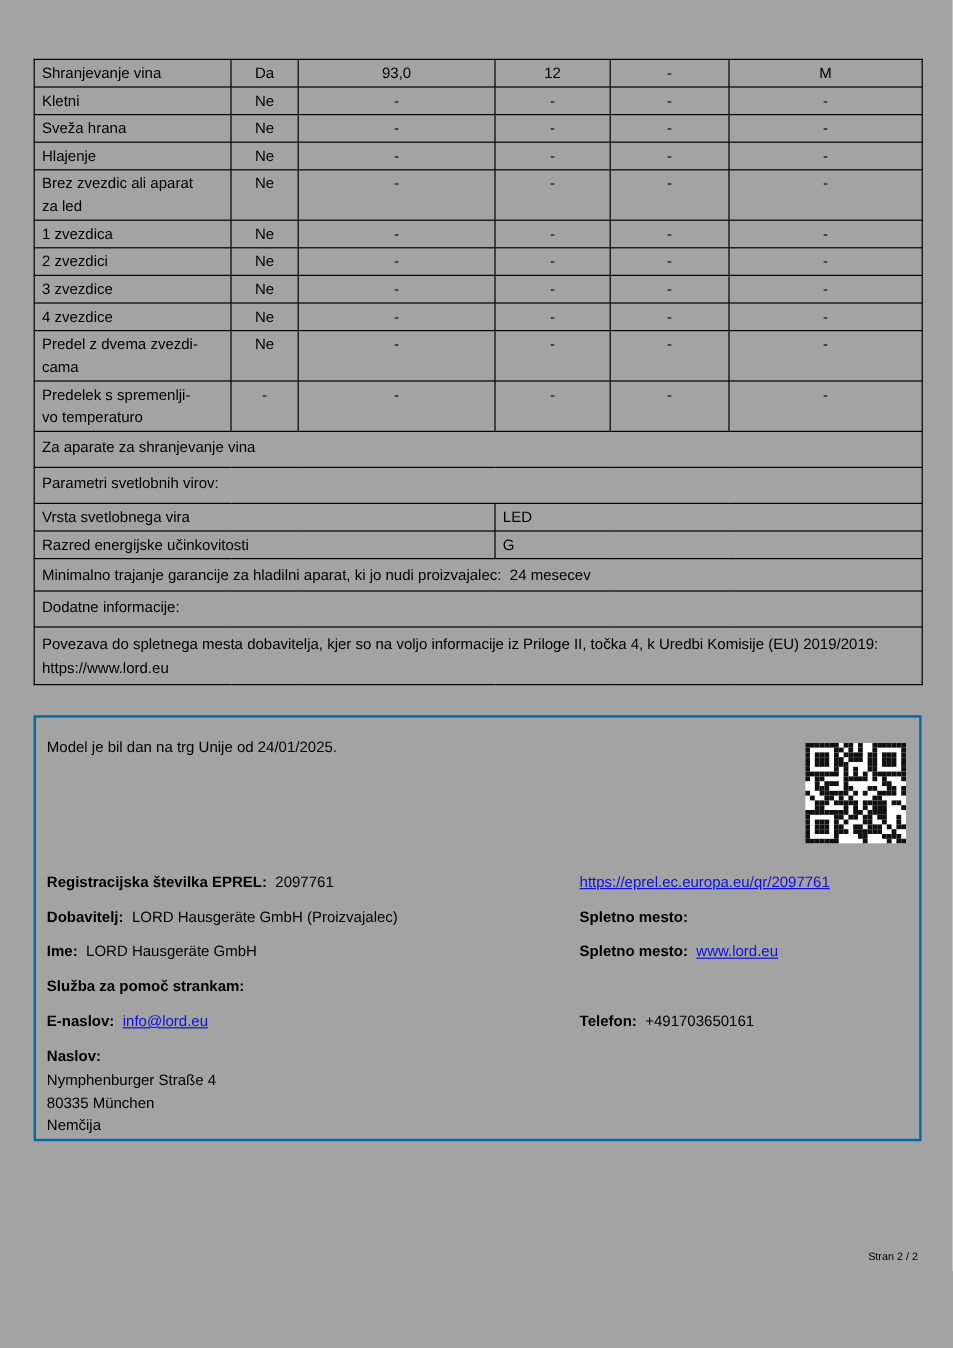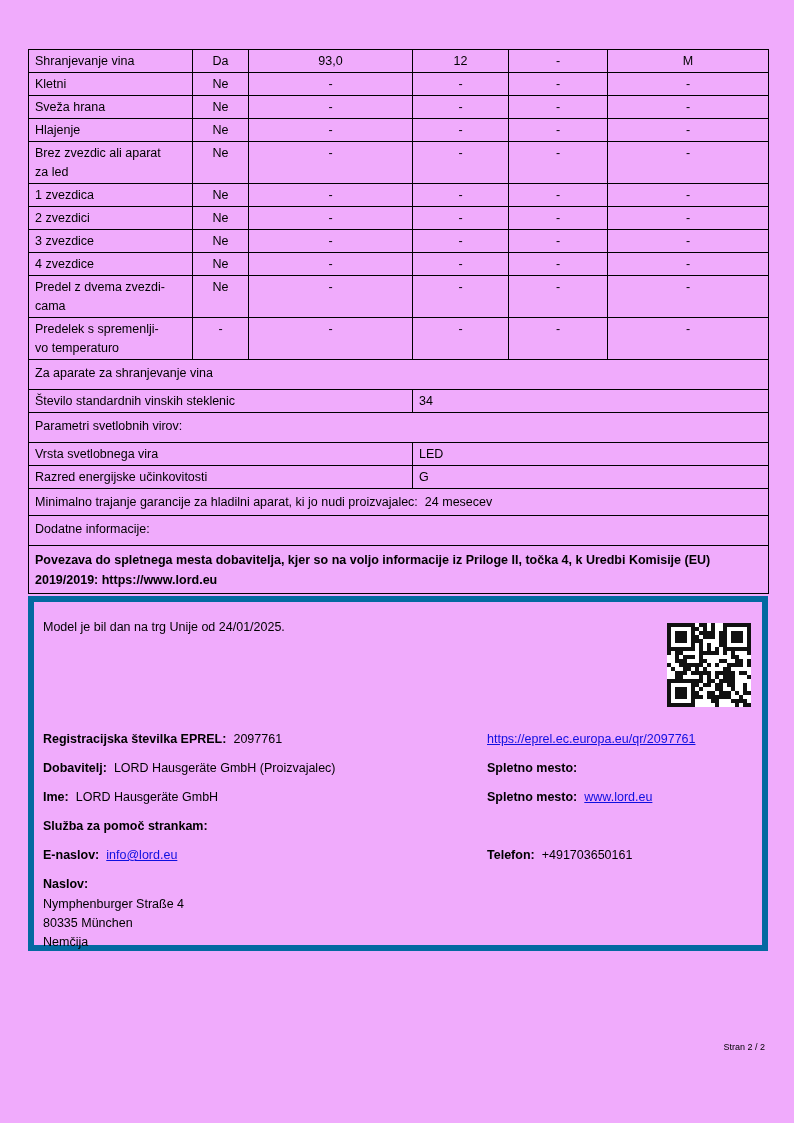--- a/index.html
+++ b/index.html
@@ -2,45 +2,45 @@
 <html><head>
 <meta charset="utf-8">
 <style>
   * { margin:0; padding:0; box-sizing:border-box; }
   html,body { background:#fff; }
   body {
     width:794px; height:1123px; position:relative;
     font-family:"Liberation Sans", sans-serif; color:#000;
     -webkit-font-smoothing:antialiased;
   }
-  .page { position:absolute; inset:0; background:#f0abfc; }
+  .page { position:absolute; inset:0; background:#a3a3a3; }
 
   
   table.fiche {
     position:absolute; left:28px; top:49px; width:740px;
     border-collapse:collapse; table-layout:fixed; font-size:12.5px;
   }
   table.fiche td {
     border:1px solid #000; vertical-align:top;
     padding:2px 6px 1px 6px; line-height:19px;
     overflow:hidden;
   }
   table.fiche td.lbl { white-space:pre-line; }
   table.fiche td.ctr { text-align:center; }
   table.fiche tr.section td { font-weight:normal; height:30px; padding-top:4px; }
   table.fiche tr.pair td { height:23px; }
   table.fiche tr.warranty td { height:27px; padding-top:4px; }
   table.fiche tr.warranty .wlabel { font-weight:normal; }
   table.fiche tr.warranty .wvalue { font-weight:normal; margin-left:7px; }
-  table.fiche tr.note td { height:48px; padding-top:4px; line-height:20px;font-weight:bold; }
+  table.fiche tr.note td { height:48px; padding-top:4px; line-height:20px; }
 
   
   .info-box {
     position:absolute; left:28px; top:596px; width:740px; height:355px;
-    border:6px solid #0369a1; font-size:12.5px; line-height:16px;
+    border:2px solid #0369a1; font-size:12.5px; line-height:16px;
   }
   .model-line { position:absolute; left:9px; top:17px; }
   .qr-wrap { position:absolute; top:21px; right:11px; width:84px; height:86px; }
   .qr-wrap svg { display:block; }
   .rows { position:absolute; left:9px; top:129px; right:8px; }
   .irow { display:flex; margin-bottom:13px; }
   .irow .left { width:444px; flex:0 0 444px; }
   .irow .right { flex:1; }
   .blabel { font-weight:bold; }
   .val { margin-left:7px; }
@@ -154,24 +154,20 @@
           <td class="lbl">Predelek s spremenlji-
 vo temperaturo</td>
           <td class="ctr">-</td>
           <td class="ctr">-</td>
           <td class="ctr">-</td>
           <td class="ctr">-</td>
           <td class="ctr">-</td>
         </tr>
         <tr class="section">
           <td colspan="6">Za aparate za shranjevanje vina</td>
-        </tr>
-        <tr class="pair">
-          <td colspan="3">Število standardnih vinskih steklenic</td>
-          <td colspan="3">34</td>
         </tr>
         <tr class="section">
           <td colspan="6">Parametri svetlobnih virov:</td>
         </tr>
         <tr class="pair">
           <td colspan="3">Vrsta svetlobnega vira</td>
           <td colspan="3">LED</td>
         </tr>
         <tr class="pair">
           <td colspan="3">Razred energijske učinkovitosti</td>

